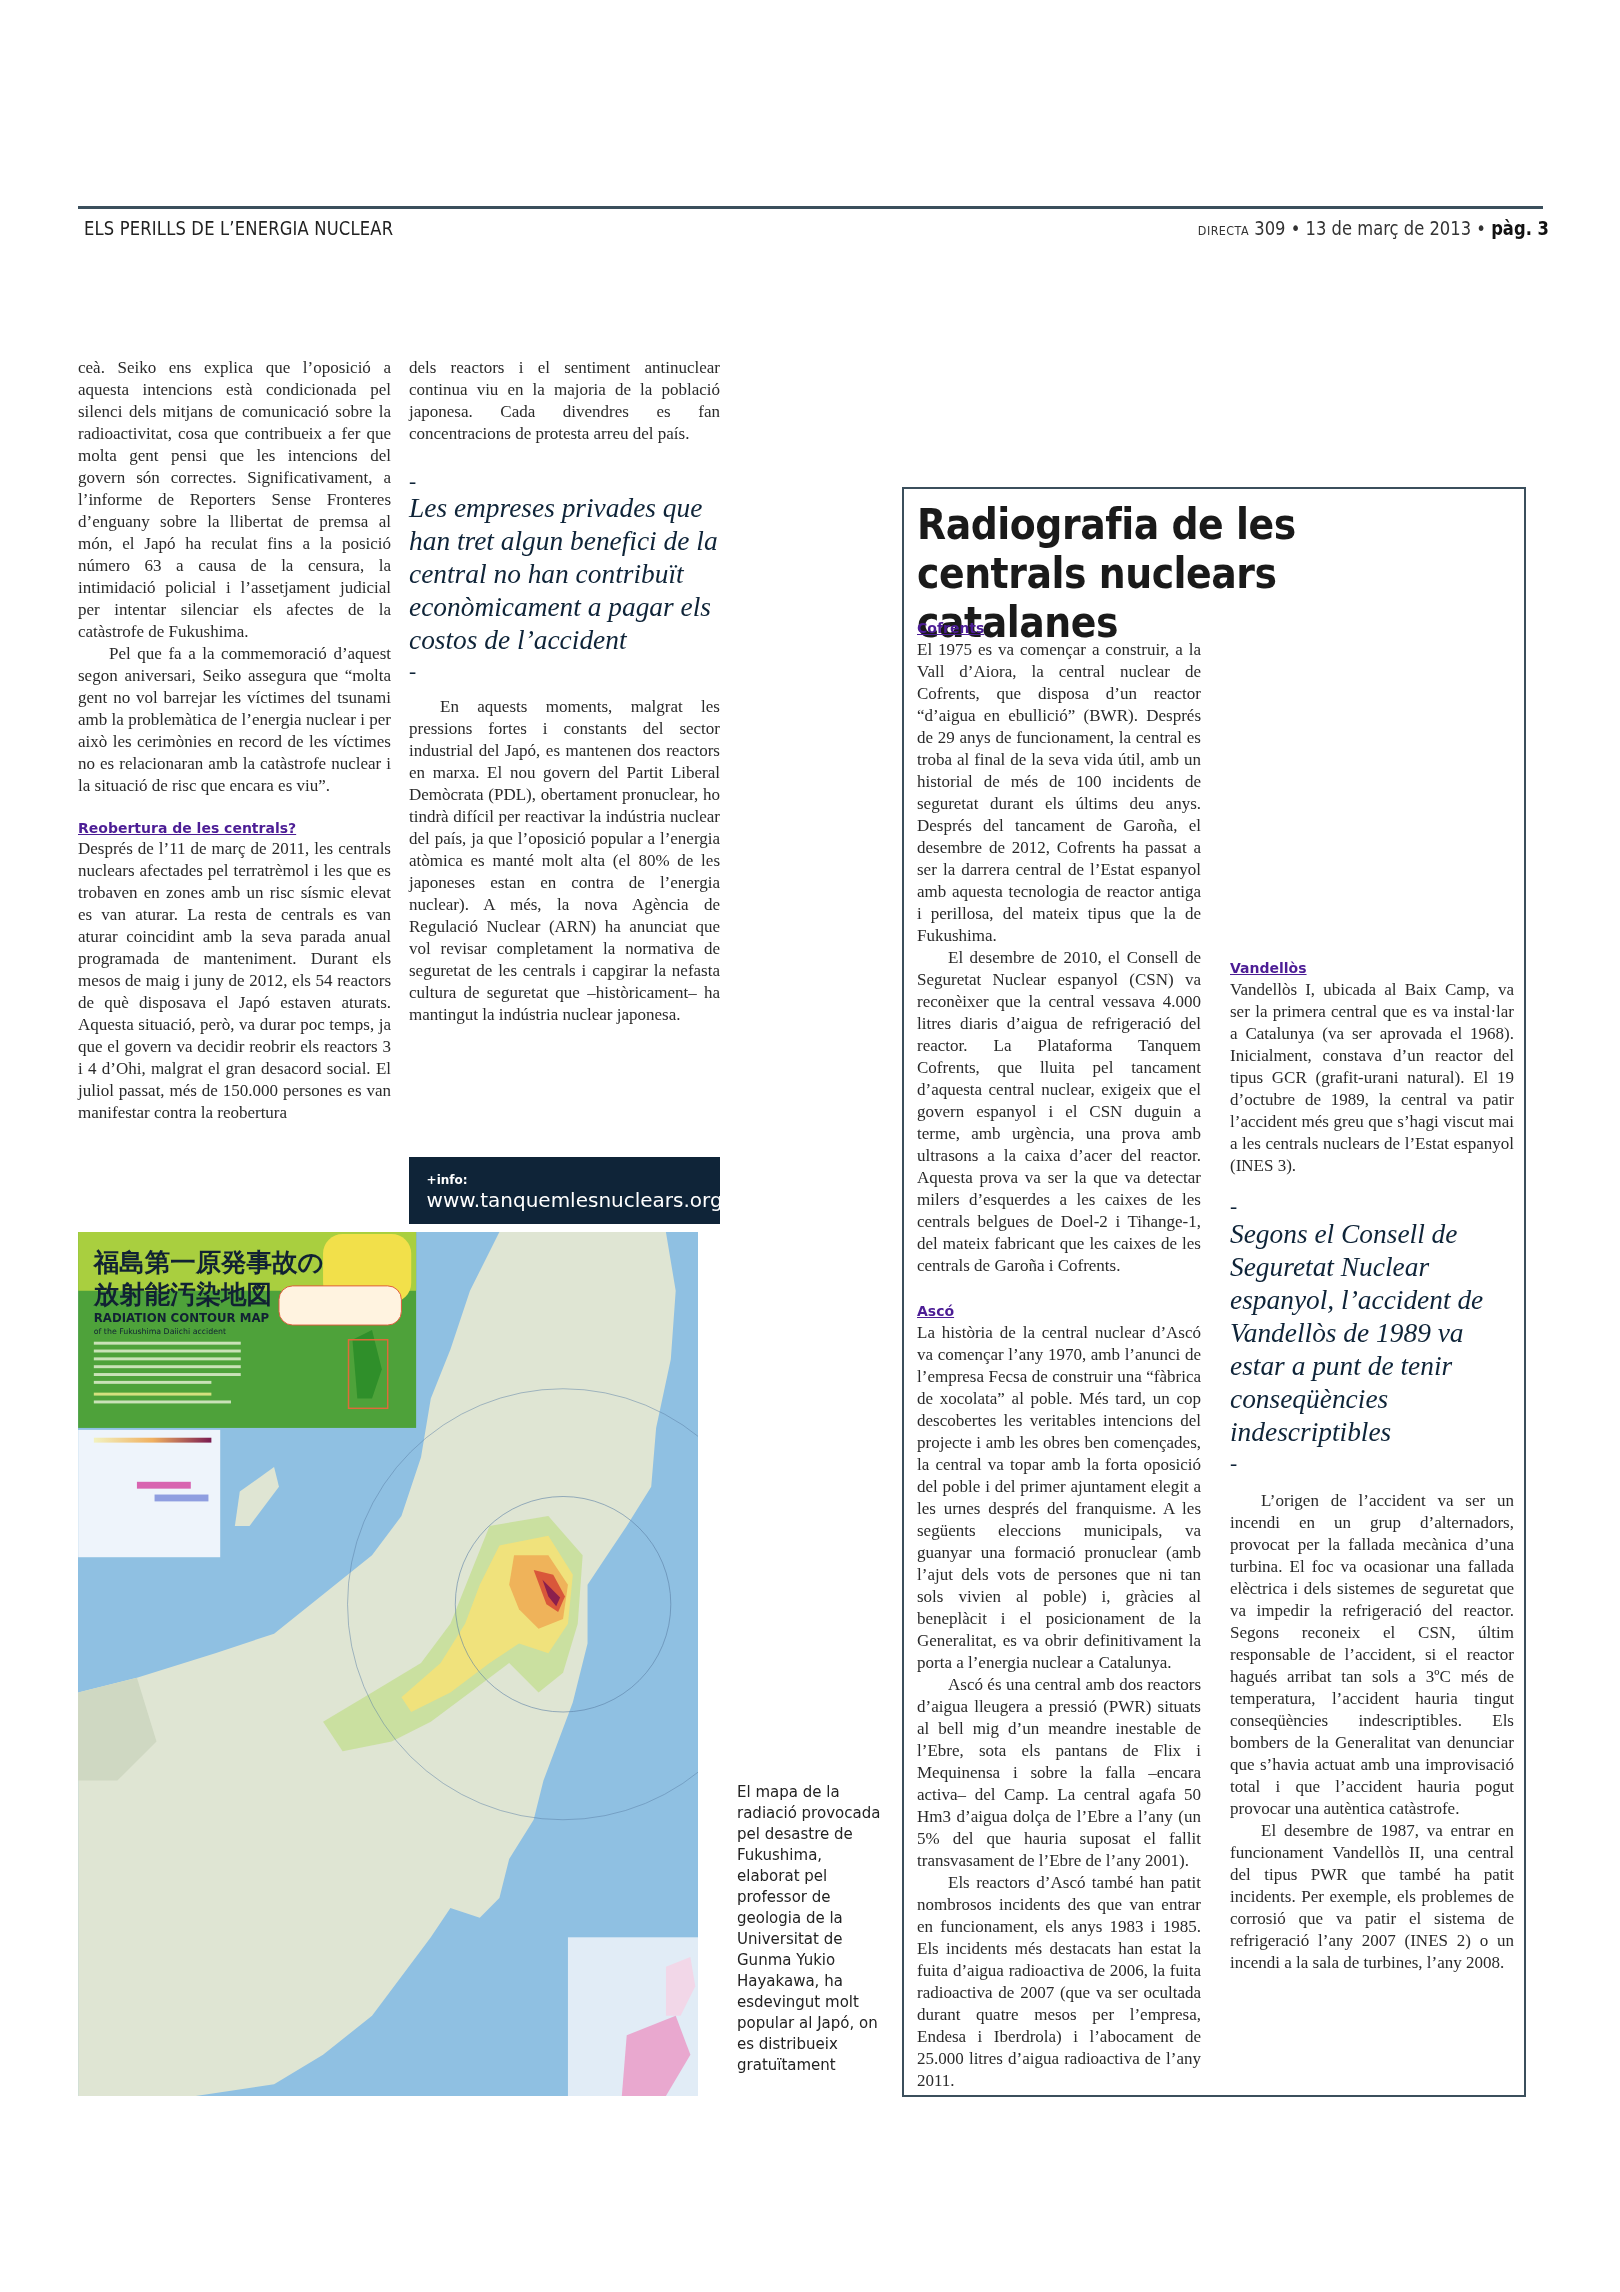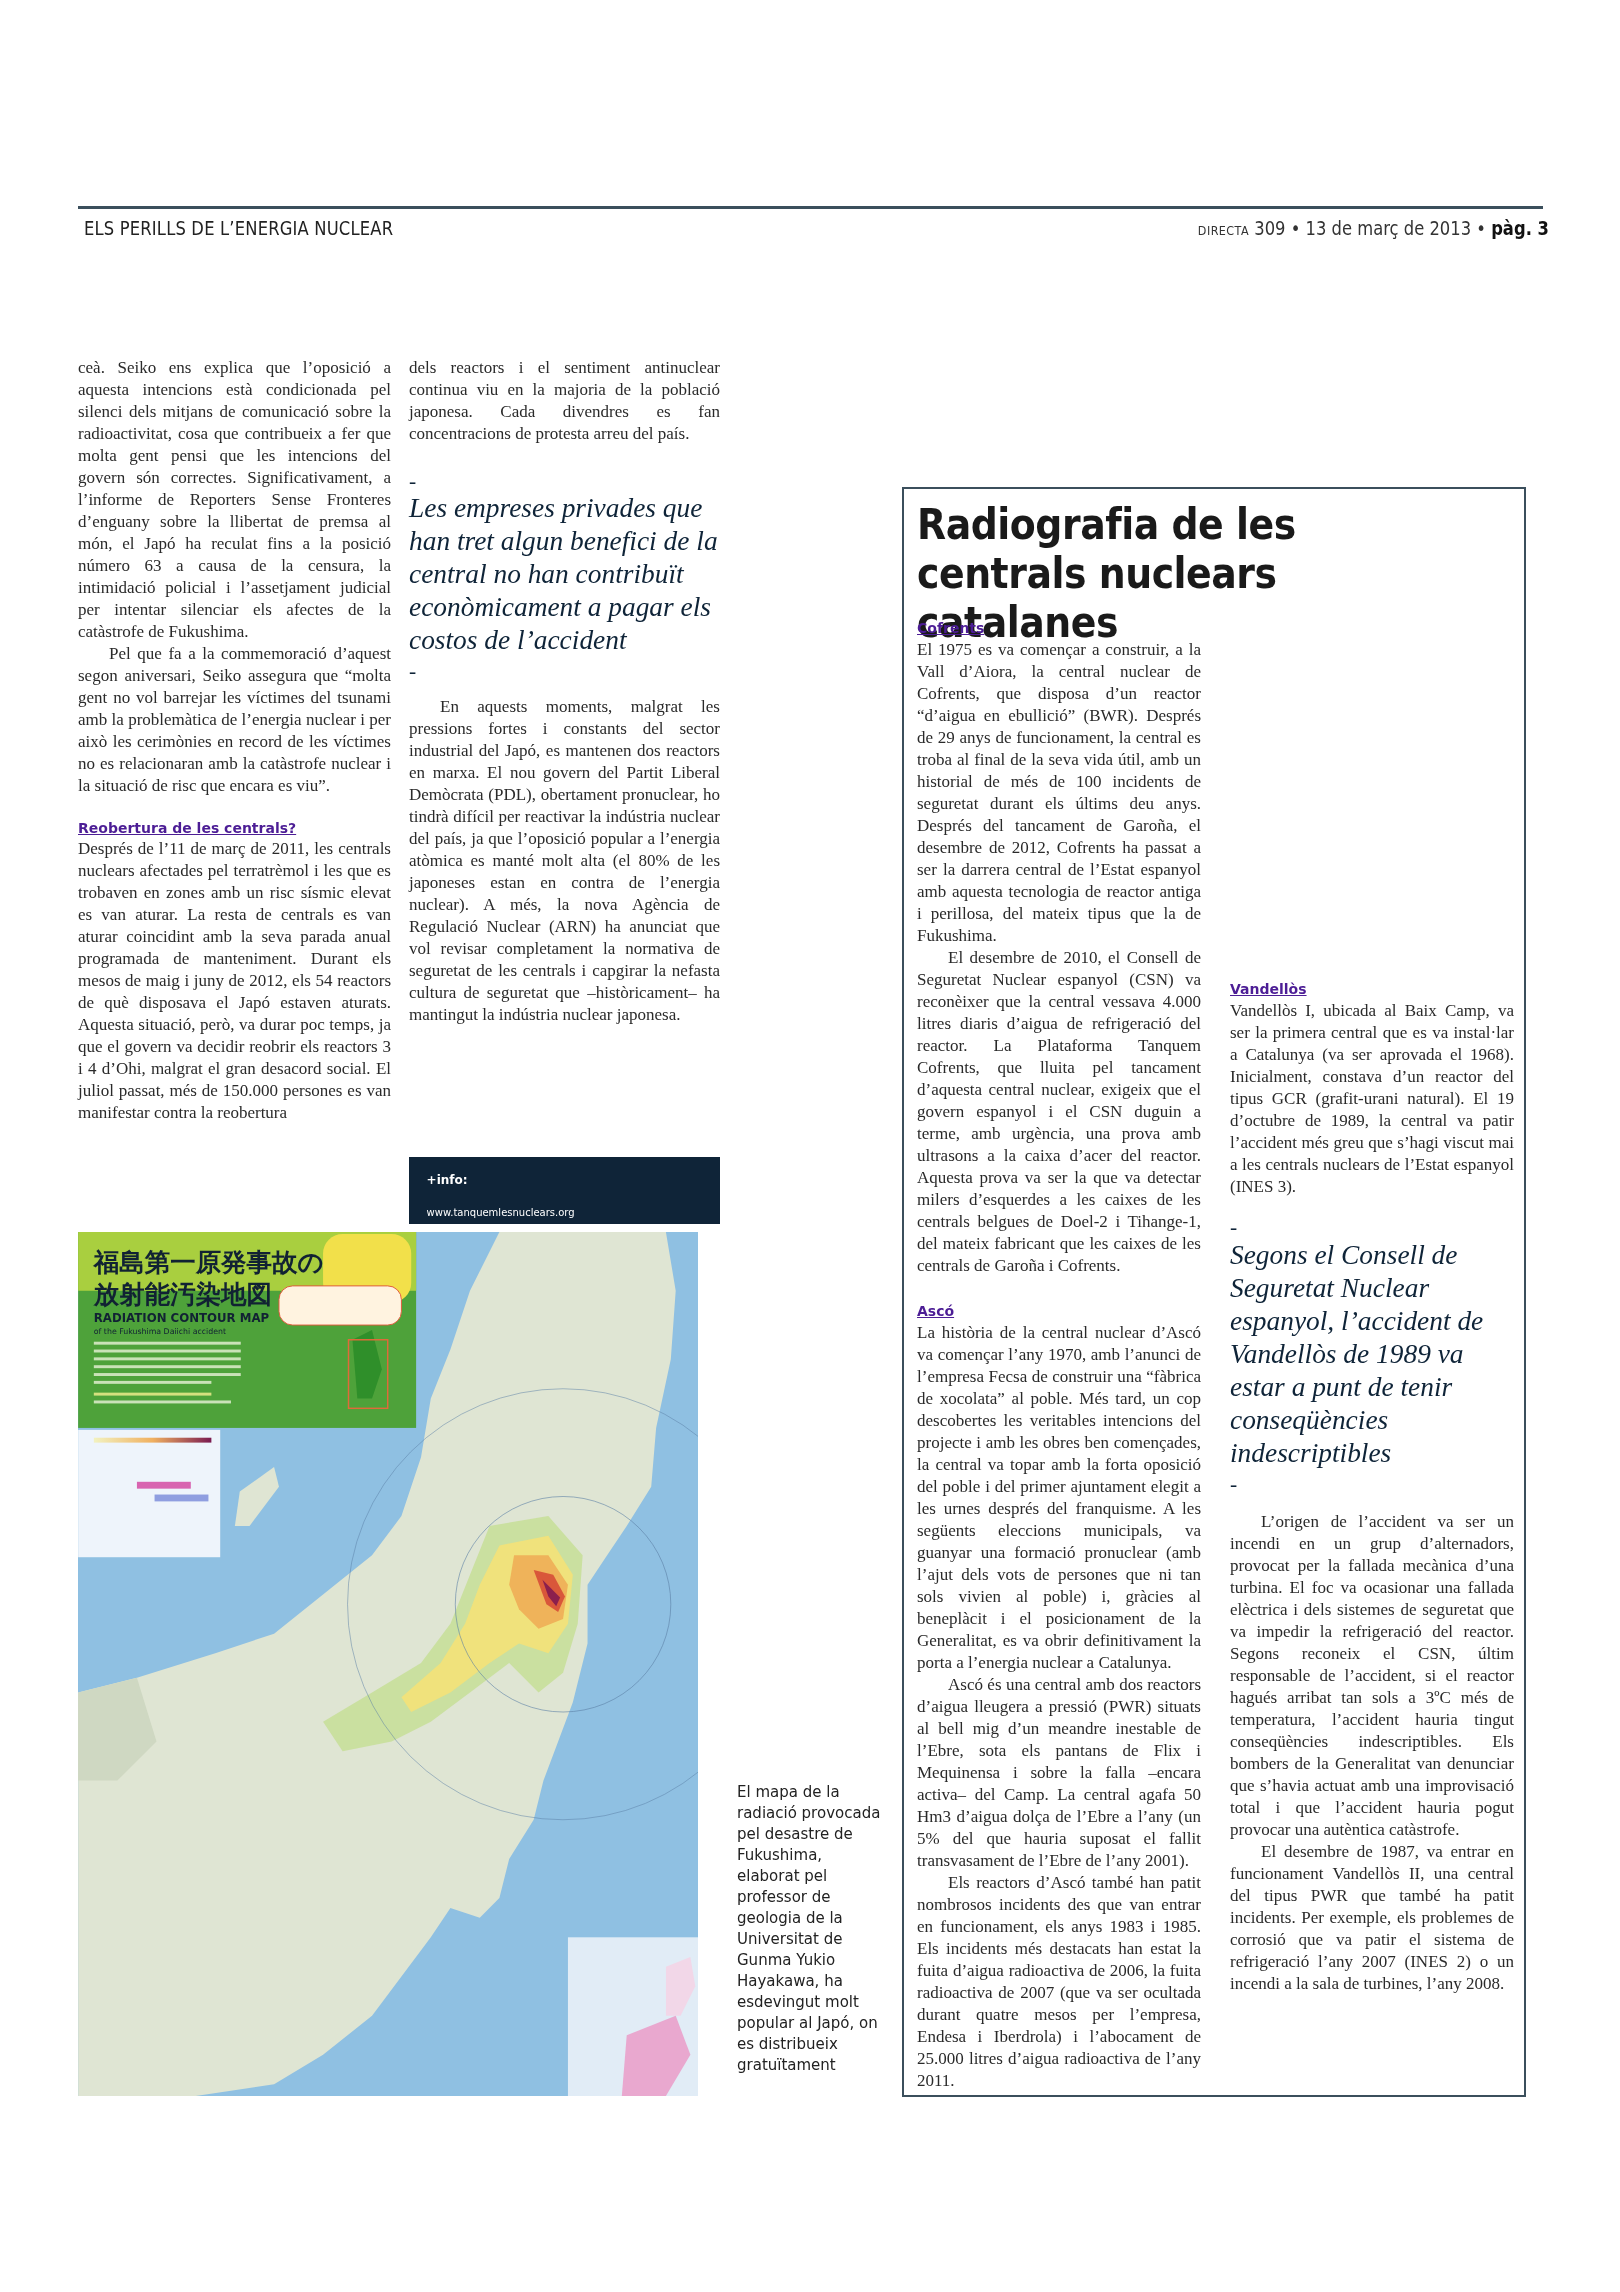--- a/index.html
+++ b/index.html
@@ -15,21 +15,21 @@
   .col { position:absolute; font-family:"Liberation Serif", serif; font-size:17px; line-height:22px; text-align:justify; color:#2a2a2a; hyphens:auto; }
   .col p { margin:0; }
   .col p.indent { text-indent:31px; }
   .subhead { font-family:"DejaVu Sans", sans-serif; font-weight:bold; font-size:14px; color:#4c1d95; margin-top:21.6px; line-height:19.6px;text-decoration:underline; }
 
   .quote { font-family:"Liberation Serif", serif; font-style:italic; color:#0f2438; font-size:27.4px; line-height:33px; }
   .quote .dash { font-style:normal; font-size:21.6px; line-height:21.6px; color:#0f2438; display:block; }
 
   .infobox { position:absolute; left:409px; top:1157px; width:311px; height:67px; background:#0f2438; color:#fff; font-family:"DejaVu Sans", sans-serif; padding:13.7px 17.6px 0 17.6px; box-sizing:border-box; }
   .infobox .lbl { font-weight:bold; font-size:12px; line-height:19.6px; }
-  .infobox .url { font-size:10px; line-height:21.6px;margin-top:12px; }
+  .infobox .url { font-size:20px; line-height:21.6px; }
 
   .mapbox { position:absolute; left:78px; top:1232px; width:620px; height:864px; overflow:hidden; background:#8fbde0; }
   .caption { position:absolute; left:737px; top:1782px; width:147px; font-family:"DejaVu Sans", sans-serif; font-size:15px; line-height:21px; color:#222; }
 
   .box { position:absolute; left:902px; top:487px; width:624px; height:1610px; border:2px solid #3b4f5c; box-sizing:border-box; }
   .box-title { position:absolute; left:917px; top:500px; width:598px; font-family:"DejaVu Sans", sans-serif; font-weight:bold; font-size:42px; line-height:49px; color:#1a1a1a; letter-spacing:-0.5px; transform:scaleX(0.9); transform-origin:left; }
 </style>
 </head>
 <body>
 
@@ -134,21 +134,21 @@
 <div class="col" style="left:917px; top:619px; width:284px;">
   <div class="subhead" style="margin-top:0;">Cofrents</div>
   <p>El 1975 es va començar a construir, a la Vall d’Aiora, la central nuclear de Cofrents, que disposa d’un reactor “d’aigua en ebullició” (BWR). Després de 29 anys de funcionament, la central es troba al final de la seva vida útil, amb un historial de més de 100 incidents de seguretat durant els últims deu anys. Després del tancament de Garoña, el desembre de 2012, Cofrents ha passat a ser la darrera central de l’Estat espanyol amb aquesta tecnologia de reactor antiga i perillosa, del mateix tipus que la de Fukushima.</p>
   <p class="indent">El desembre de 2010, el Consell de Seguretat Nuclear espanyol (CSN) va reconèixer que la central vessava 4.000 litres diaris d’aigua de refrigeració del reactor. La Plataforma Tanquem Cofrents, que lluita pel tancament d’aquesta central nuclear, exigeix que el govern espanyol i el CSN duguin a terme, amb urgència, una prova amb ultrasons a la caixa d’acer del reactor. Aquesta prova va ser la que va detectar milers d’esquerdes a les caixes de les centrals belgues de Doel-2 i Tihange-1, del mateix fabricant que les caixes de les centrals de Garoña i Cofrents.</p>
   <div class="subhead" style="margin-top:25.5px;">Ascó</div>
   <p>La història de la central nuclear d’Ascó va començar l’any 1970, amb l’anunci de l’empresa Fecsa de construir una “fàbrica de xocolata” al poble. Més tard, un cop descobertes les veritables intencions del projecte i amb les obres ben començades, la central va topar amb la forta oposició del poble i del primer ajuntament elegit a les urnes després del franquisme. A les següents eleccions municipals, va guanyar una formació pronuclear (amb l’ajut dels vots de persones que ni tan sols vivien al poble) i, gràcies al beneplàcit i el posicionament de la Generalitat, es va obrir definitivament la porta a l’energia nuclear a Catalunya.</p>
   <p class="indent">Ascó és una central amb dos reactors d’aigua lleugera a pressió (PWR) situats al bell mig d’un meandre inestable de l’Ebre, sota els pantans de Flix i Mequinensa i sobre la falla –encara activa– del Camp. La central agafa 50 Hm3 d’aigua dolça de l’Ebre a l’any (un 5% del que hauria suposat el fallit transvasament de l’Ebre de l’any 2001).</p>
   <p class="indent">Els reactors d’Ascó també han patit nombrosos incidents des que van entrar en funcionament, els anys 1983 i 1985. Els incidents més destacats han estat la fuita d’aigua radioactiva de 2006, la fuita radioactiva de 2007 (que va ser ocultada durant quatre mesos per l’empresa, Endesa i Iberdrola) i l’abocament de 25.000 litres d’aigua radioactiva de l’any 2011.</p>
 </div>
 
-<div class="col" style="left:1230px; top:980px; width:284px;">
+<div class="col" style="left:1230px; top:959px; width:284px;">
   <div class="subhead" style="margin-top:0;">Vandellòs</div>
   <p>Vandellòs I, ubicada al Baix Camp, va ser la primera central que es va instal·lar a Catalunya (va ser aprovada el 1968). Inicialment, constava d’un reactor del tipus GCR (grafit-urani natural). El 19 d’octubre de 1989, la central va patir l’accident més greu que s’hagi viscut mai a les centrals nuclears de l’Estat espanyol (INES 3).</p>
   <div class="quote" style="margin-top:19.6px; margin-bottom:15.7px; text-align:left;">
     <span class="dash">-</span>
     <span>Segons el Consell de Seguretat Nuclear espanyol, l’accident de Vandellòs de 1989 va estar a punt de tenir conseqüències indescriptibles</span>
     <span class="dash" style="margin-top:3.9px;">-</span>
   </div>
   <p class="indent">L’origen de l’accident va ser un incendi en un grup d’alternadors, provocat per la fallada mecànica d’una turbina. El foc va ocasionar una fallada elèctrica i dels sistemes de seguretat que va impedir la refrigeració del reactor. Segons reconeix el CSN, últim responsable de l’accident, si el reactor hagués arribat tan sols a 3ºC més de temperatura, l’accident hauria tingut conseqüències indescriptibles. Els bombers de la Generalitat van denunciar que s’havia actuat amb una improvisació total i que l’accident hauria pogut provocar una autèntica catàstrofe.</p>
   <p class="indent">El desembre de 1987, va entrar en funcionament Vandellòs II, una central del tipus PWR que també ha patit incidents. Per exemple, els problemes de corrosió que va patir el sistema de refrigeració l’any 2007 (INES 2) o un incendi a la sala de turbines, l’any 2008.</p>
 </div>

